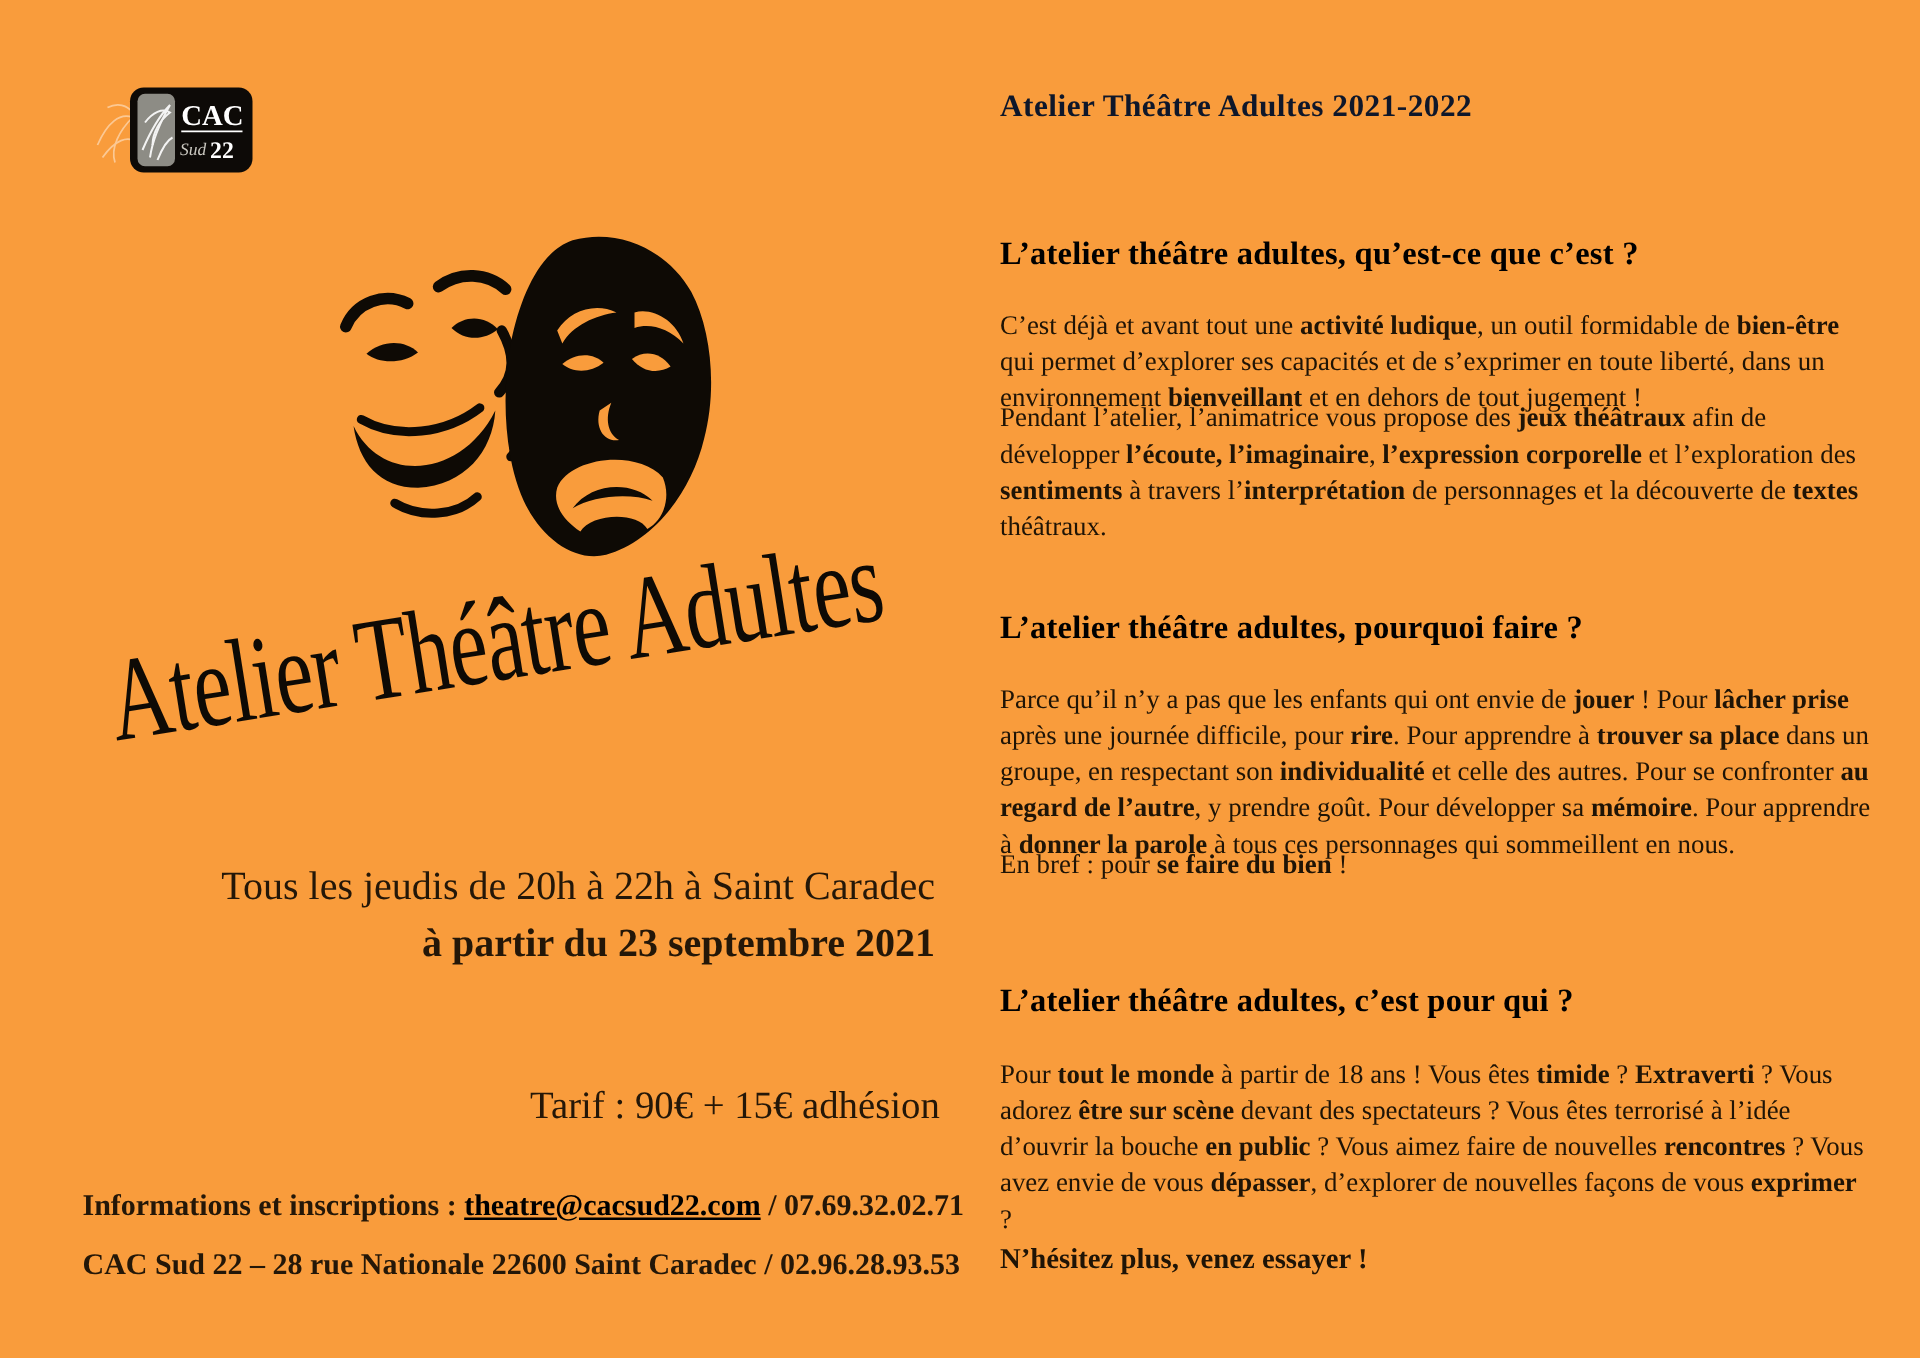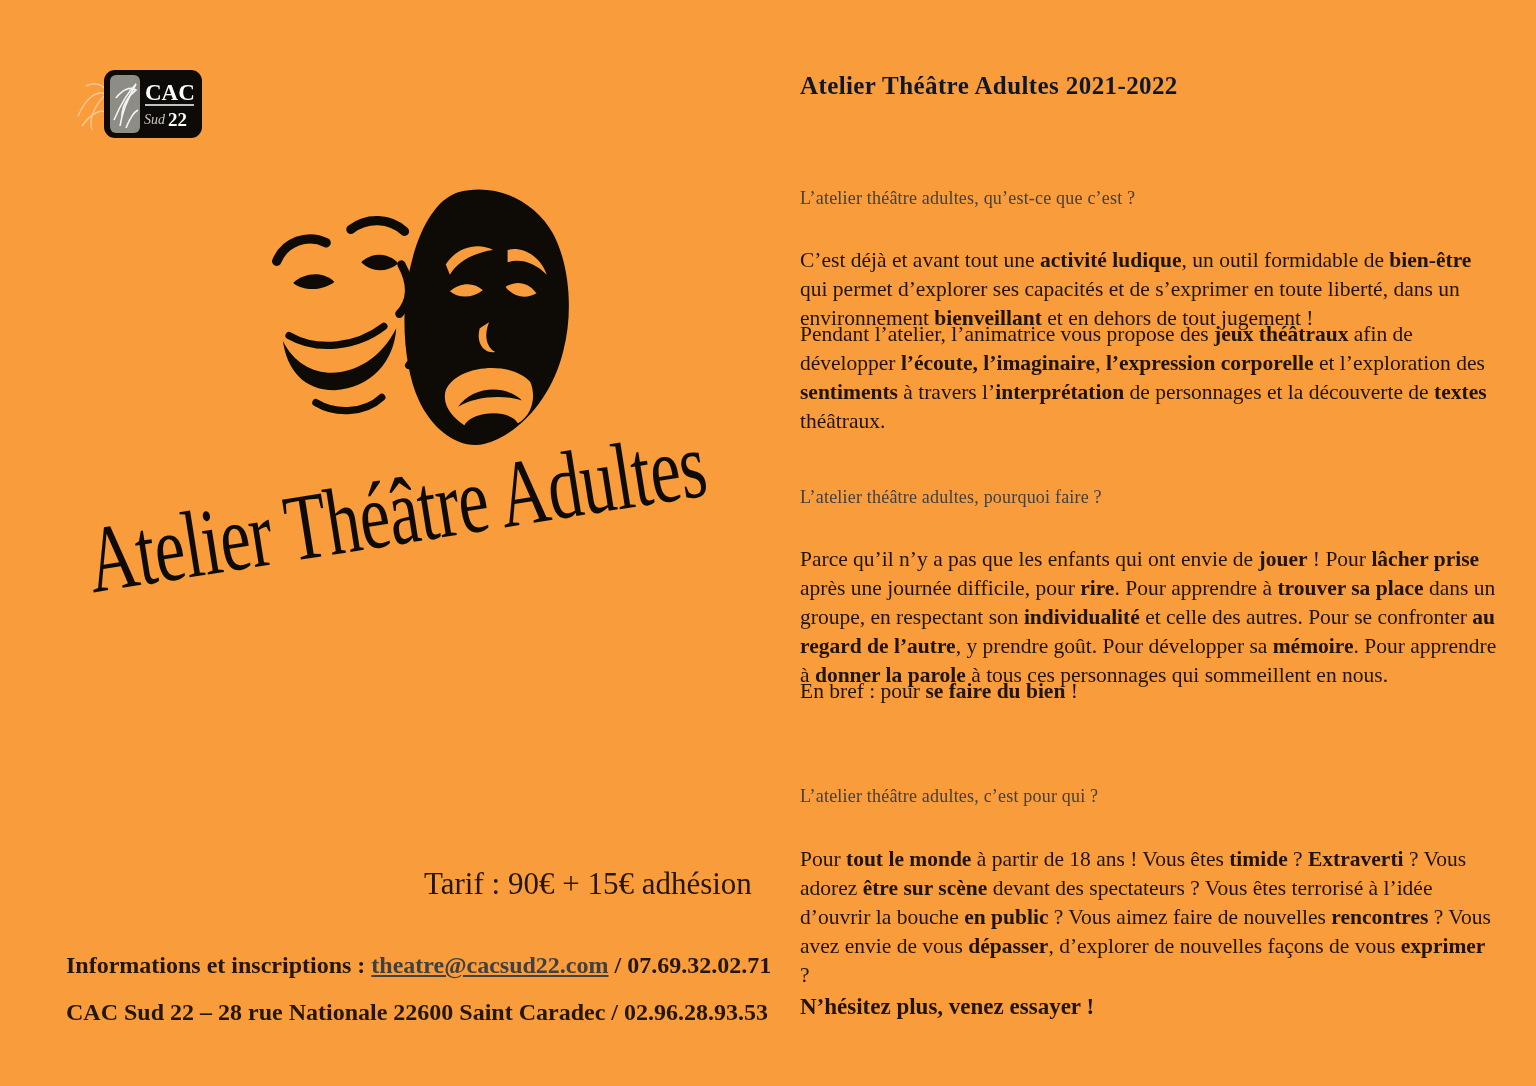--- a/index.html
+++ b/index.html
@@ -28,25 +28,25 @@
     right:788px;top:686px;
     text-align:right;
     font-size:32px;line-height:1.43;
     white-space:nowrap;
   }
   #schedule .line3{font-weight:bold;}
   #price{left:424px;top:866px;font-size:31px;white-space:nowrap;}
   .contact{left:66px;font-size:24px;font-weight:bold;white-space:nowrap;}
   #contact1{top:952px;}
   #contact2{top:999px;}
-  a.link{color:#404040;text-decoration:underline;}
+  a.link{color:#000000;text-decoration:underline;}
   
   .rcol{left:800px;width:700px;}
   #r-title{top:72px;font-size:25px;font-weight:bold;letter-spacing:.4px;color:#0f172a;}
-  .r-heading{font-size:18px;font-weight:normal;color:#404040;letter-spacing:.2px;}
+  .r-heading{font-size:26px;font-weight:bold;color:#000000;letter-spacing:.2px;}
   #s1-h{top:188px;}
   #s2-h{top:487px;}
   #s3-h{top:786px;}
   .r-para{font-size:21.5px;line-height:29px;color:#1f1406;}
   #s1-p1{top:246px;}
   #s1-p2{top:320px;}
   #s2-p1{top:545px;}
   #s2-p2{top:677px;}
   #s3-p1{top:845px;}
   #closing{top:994px;text-align:left;font-size:23px;font-weight:bold;color:#1f1406;}
@@ -106,20 +106,22 @@
       <path d="M226,134 C221,146 223,158 232,163 C221,165 213,154 217,140 Z" fill="#F99C3C"></path>
       <path d="M184,200 C194,176 246,170 266,192 C272,206 268,224 254,232 C246,218 210,220 202,234 C190,226 180,214 184,200 Z" fill="#F99C3C"></path>
       <path d="M196,216 C210,196 242,194 258,210 C240,204 212,206 196,216 Z" fill="#0e0a05"></path>
     </g>
   </svg>
 </div>
 
 <div class="abs" id="big-title">Atelier Théâtre Adultes</div>
 
 <div class="abs" id="schedule">
+  <div class="line1">Tous les jeudis de 20h à 22h à Saint Caradec</div>
+  <div class="line3">à partir du 23 septembre 2021</div>
 </div>
 
 <div class="abs" id="price">Tarif : 90€ + 15€ adhésion</div>
 
 <div class="abs contact" id="contact1"><span class="b">Informations et inscriptions : </span><a href="#" class="link b">theatre@cacsud22.com</a><span class="b"> / 07.69.32.02.71</span></div>
 <div class="abs contact" id="contact2">CAC Sud 22 – 28 rue Nationale 22600 Saint Caradec / 02.96.28.93.53</div>
 
 <div class="abs rcol" id="r-title">Atelier Théâtre Adultes 2021-2022</div>
 
 <div class="abs rcol r-heading" id="s1-h">L’atelier théâtre adultes, qu’est-ce que c’est ?</div>

